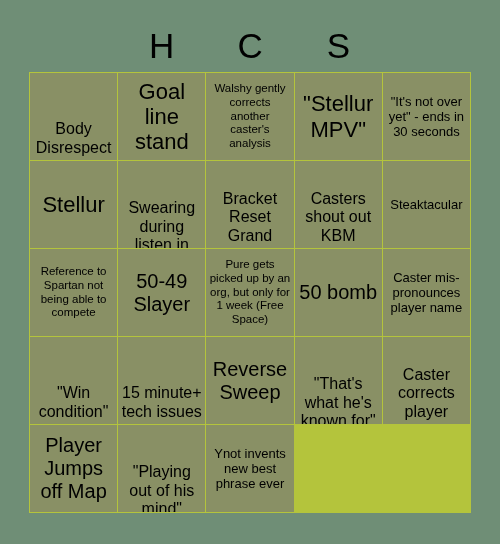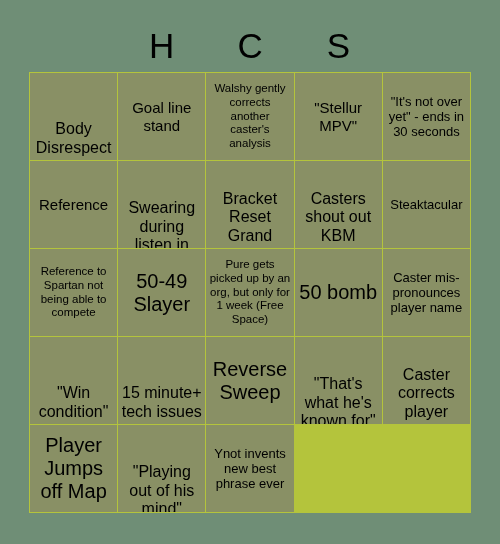--- a/index.html
+++ b/index.html
@@ -76,21 +76,21 @@
     width: 100%;
     text-align: center;
     line-height: 1.12;
     word-wrap: break-word;
     overflow-wrap: break-word;
     hyphens: none;
   }
 
   
   .fs-xxl .cell-text { font-size: 20px; line-height: 1.14; }
-  .fs-xl  .cell-text { font-size: 15px; line-height: 1.14; }
+  .fs-xl  .cell-text { font-size: 22px; line-height: 1.14; }
   .fs-lg  .cell-text { font-size: 20px; line-height: 1.15; }
   .fs-md  .cell-text { font-size: 16px; line-height: 1.16; margin-top: 45px; }
   .fs-sm  .cell-text { font-size: 13px; line-height: 1.18; }
   .fs-xs  .cell-text { font-size: 11.5px; line-height: 1.2; }
 </style>
 </head>
 <body>
 
 <div id="bingo-page">
 
@@ -112,21 +112,21 @@
       <div class="bingo-cell fs-xs">
         <span class="cell-text">Walshy gently corrects another caster's analysis</span>
       </div>
       <div class="bingo-cell fs-xl">
         <span class="cell-text">"Stellur MPV"</span>
       </div>
       <div class="bingo-cell fs-sm">
         <span class="cell-text">"It's not over yet" - ends in 30 seconds</span>
       </div>
       <div class="bingo-cell fs-xl">
-        <span class="cell-text">Reference</span>
+        <span class="cell-text">Stellur</span>
       </div>
       <div class="bingo-cell fs-md">
         <span class="cell-text">Swearing during listen in</span>
       </div>
       <div class="bingo-cell fs-md">
         <span class="cell-text">Bracket Reset Grand Finals</span>
       </div>
       <div class="bingo-cell fs-md">
         <span class="cell-text">Casters shout out KBM Player</span>
       </div>

